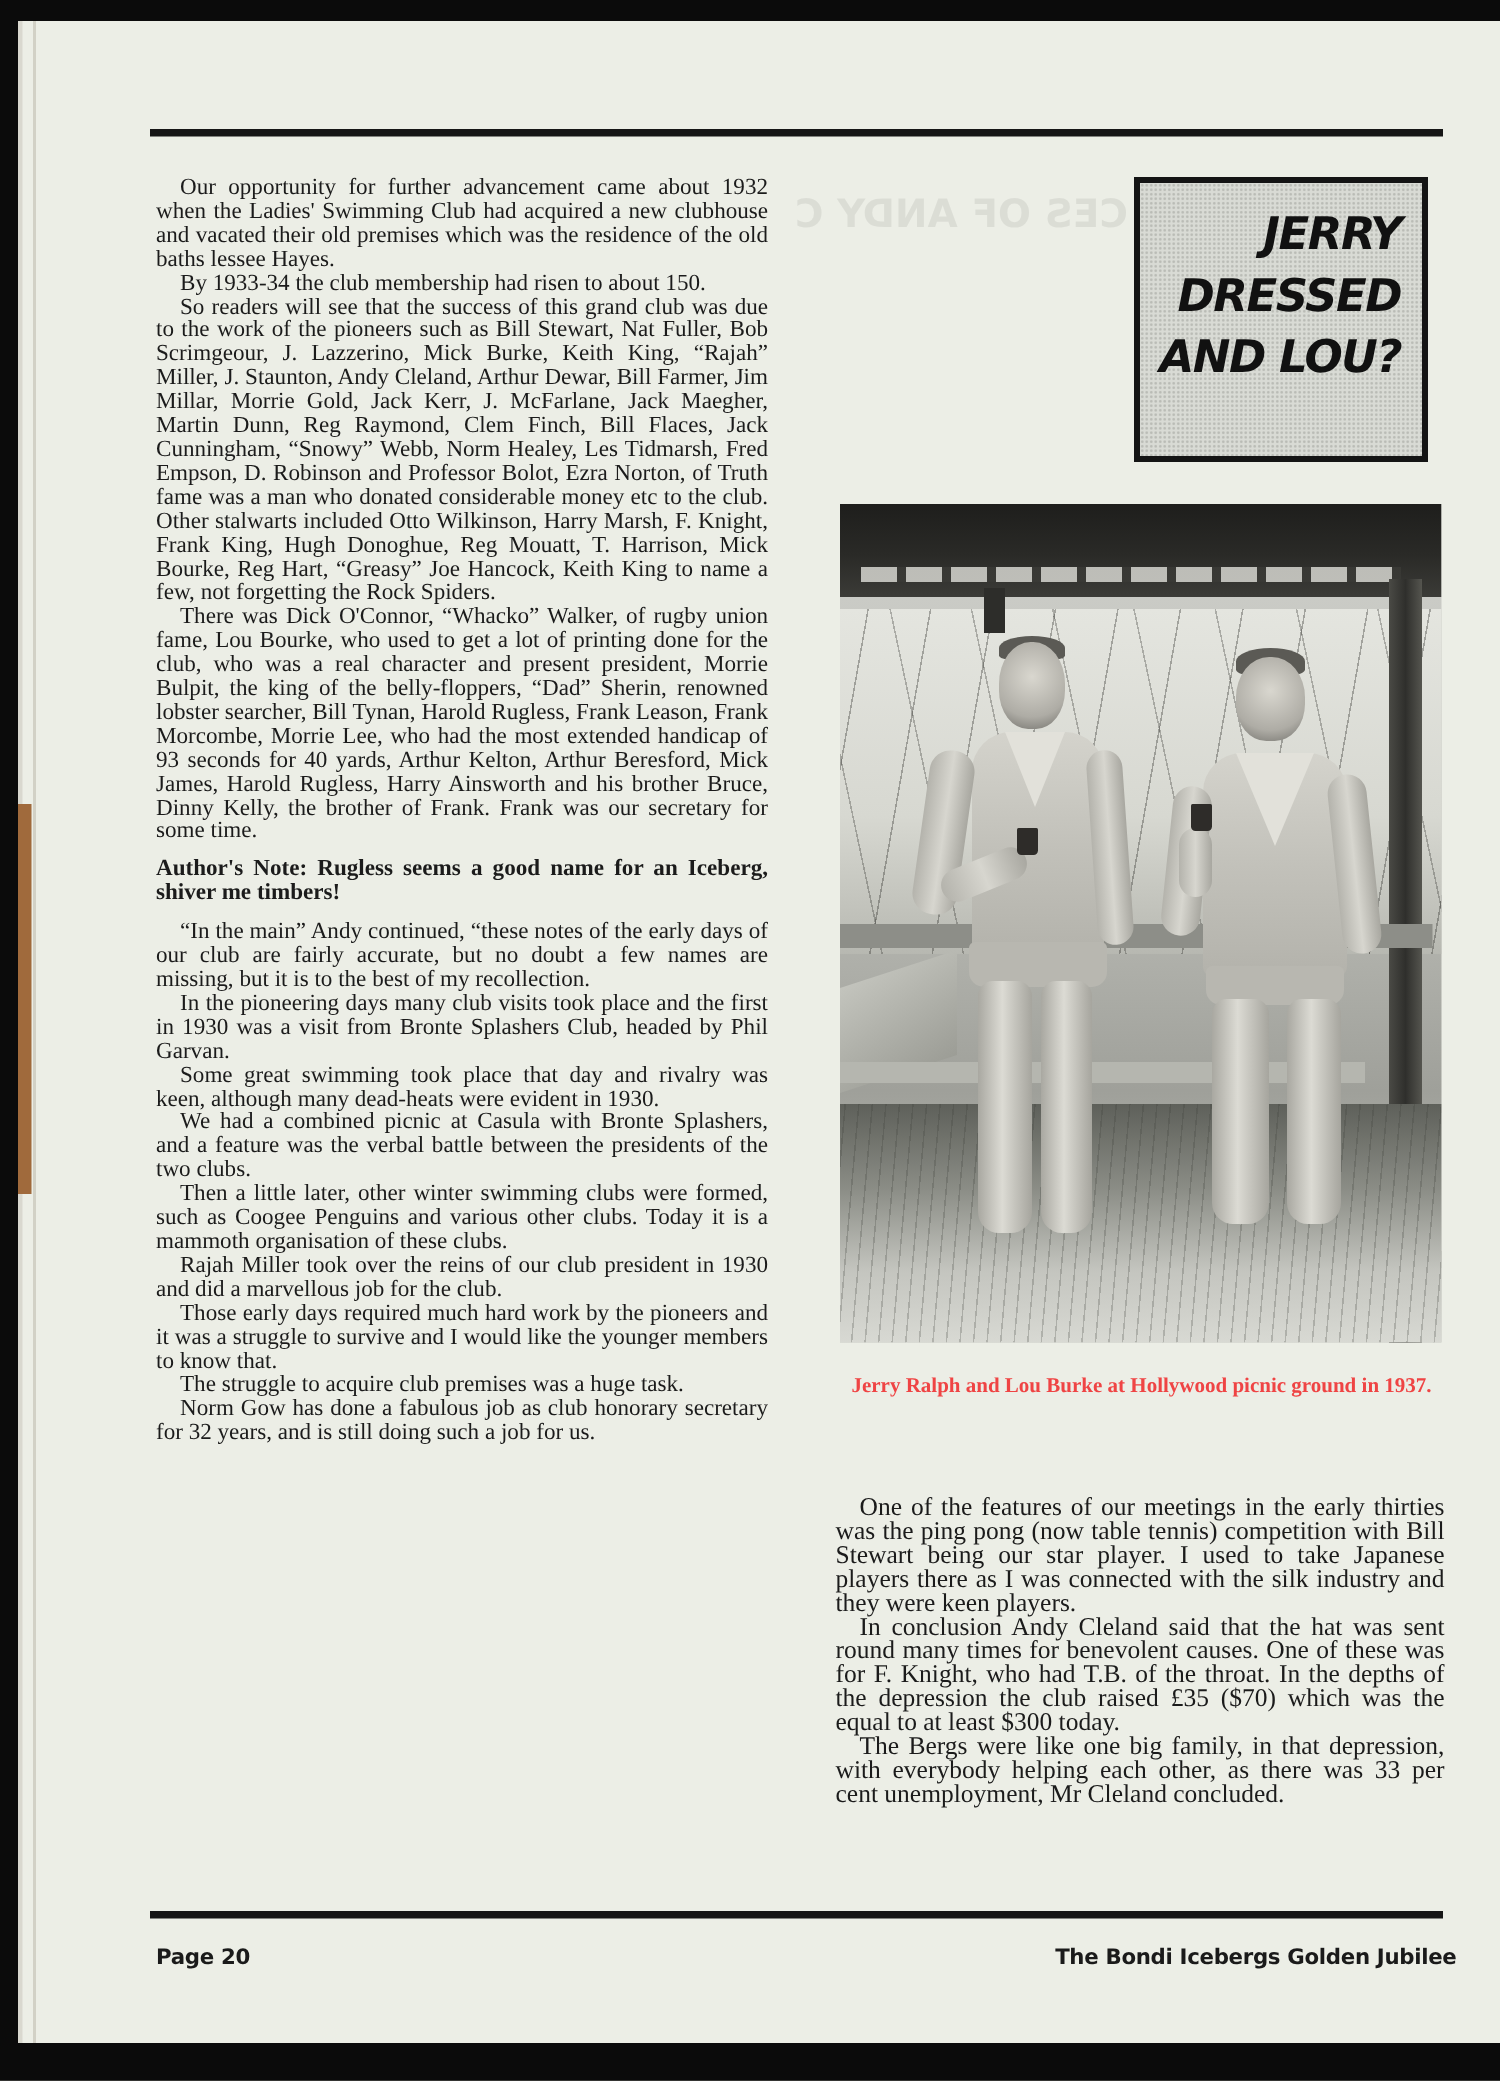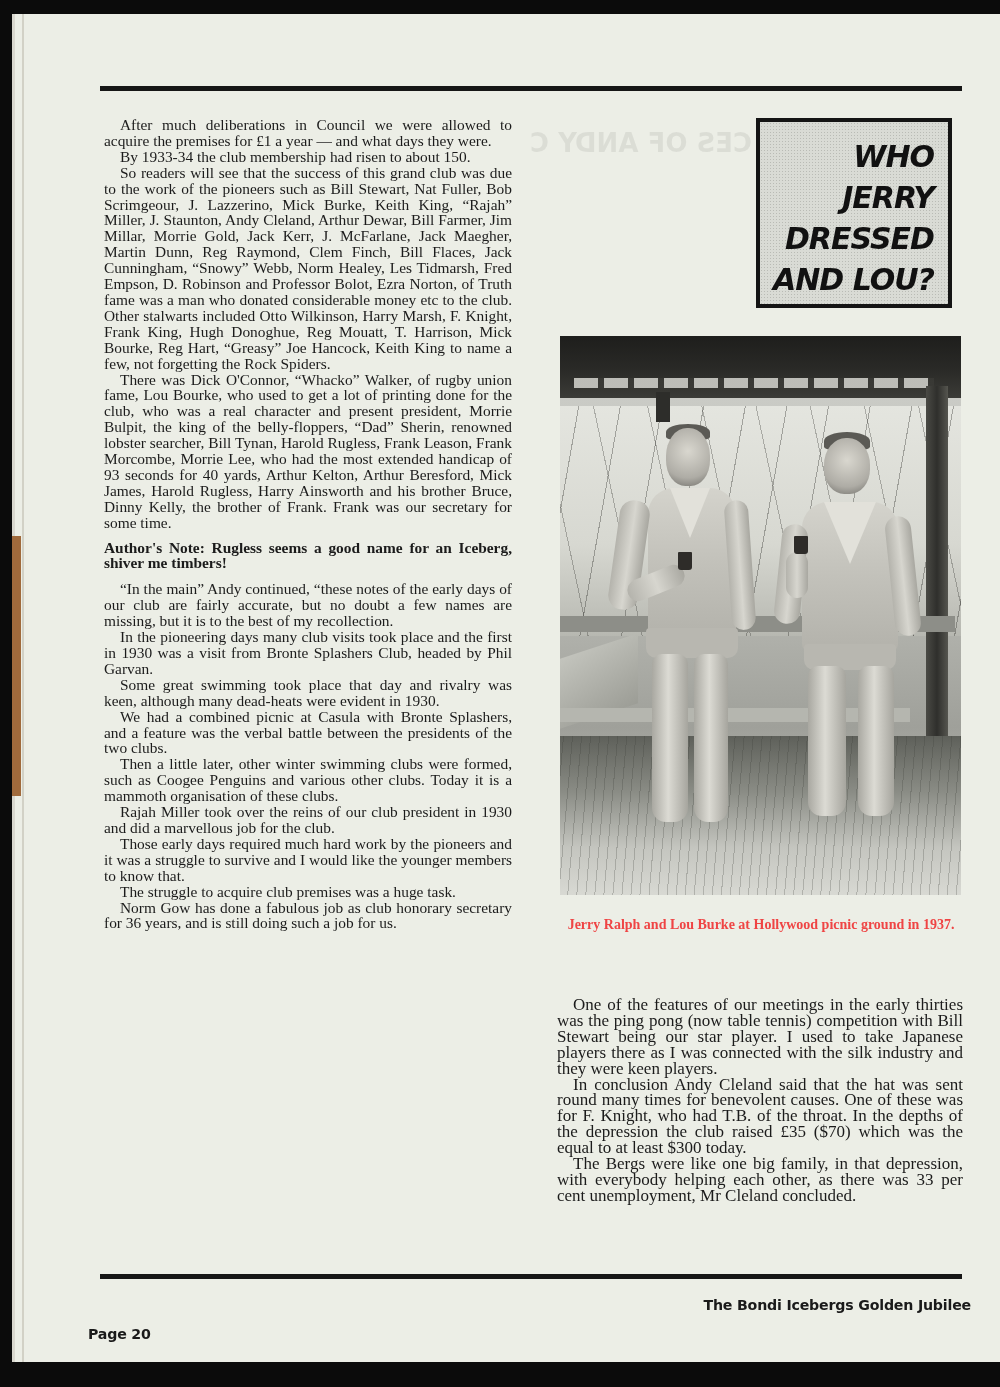--- a/index.html
+++ b/index.html
@@ -229,54 +229,53 @@
 
   .footer-left, .footer-right {
     position: absolute;
     top: 1297px;
     font-family: "DejaVu Sans", sans-serif;
     font-weight: bold;
     font-size: 14.2px;
     color: #1a1a1a;
     letter-spacing: -0.2px;
   }
-  .footer-left { left: 88px; margin-top: 29px; }
+  .footer-left { left: 104px; }
   .footer-right { right: 29px; }
 </style>
 </head>
 <body>
 
 <div class="scan">
   <div class="paper"></div>
   <div class="spine-line"></div>
   <div class="spine-tab"></div>
 
   <div class="rule top"></div>
 
   <div class="bleed">CES OF ANDY C</div>
 
   <div class="col-left">
-    <p>After much deliberations in Council we were allowed to acquire the premises for £1 a year — and what days they were.</p>
+    <p>Our opportunity for further advancement came about 1932 when the Ladies' Swimming Club had acquired a new clubhouse and vacated their old premises which was the residence of the old baths lessee Hayes.</p>
     <p>By 1933-34 the club membership had risen to about 150.</p>
     <p>So readers will see that the success of this grand club was due to the work of the pioneers such as Bill Stewart, Nat Fuller, Bob Scrimgeour, J. Lazzerino, Mick Burke, Keith King, “Rajah” Miller, J. Staunton, Andy Cleland, Arthur Dewar, Bill Farmer, Jim Millar, Morrie Gold, Jack Kerr, J. McFarlane, Jack Maegher, Martin Dunn, Reg Raymond, Clem Finch, Bill Flaces, Jack Cunningham, “Snowy” Webb, Norm Healey, Les Tidmarsh, Fred Empson, D. Robinson and Professor Bolot, Ezra Norton, of Truth fame was a man who donated considerable money etc to the club. Other stalwarts included Otto Wilkinson, Harry Marsh, F. Knight, Frank King, Hugh Donoghue, Reg Mouatt, T. Harrison, Mick Bourke, Reg Hart, “Greasy” Joe Hancock, Keith King to name a few, not forgetting the Rock Spiders.</p>
     <p>There was Dick O'Connor, “Whacko” Walker, of rugby union fame, Lou Bourke, who used to get a lot of printing done for the club, who was a real character and present president, Morrie Bulpit, the king of the belly-floppers, “Dad” Sherin, renowned lobster searcher, Bill Tynan, Harold Rugless, Frank Leason, Frank Morcombe, Morrie Lee, who had the most extended handicap of 93 seconds for 40 yards, Arthur Kelton, Arthur Beresford, Mick James, Harold Rugless, Harry Ainsworth and his brother Bruce, Dinny Kelly, the brother of Frank. Frank was our secretary for some time.</p>
     <p class="note">Author's Note: Rugless seems a good name for an Iceberg, shiver me timbers!</p>
     <p>“In the main” Andy continued, “these notes of the early days of our club are fairly accurate, but no doubt a few names are missing, but it is to the best of my recollection.</p>
     <p>In the pioneering days many club visits took place and the first in 1930 was a visit from Bronte Splashers Club, headed by Phil Garvan.</p>
     <p>Some great swimming took place that day and rivalry was keen, although many dead-heats were evident in 1930.</p>
     <p>We had a combined picnic at Casula with Bronte Splashers, and a feature was the verbal battle between the presidents of the two clubs.</p>
     <p>Then a little later, other winter swimming clubs were formed, such as Coogee Penguins and various other clubs. Today it is a mammoth organisation of these clubs.</p>
     <p>Rajah Miller took over the reins of our club president in 1930 and did a marvellous job for the club.</p>
     <p>Those early days required much hard work by the pioneers and it was a struggle to survive and I would like the younger members to know that.</p>
     <p>The struggle to acquire club premises was a huge task.</p>
-    <p>Norm Gow has done a fabulous job as club honorary secretary for 36 years, and is still doing such a job for us.</p>
+    <p>Norm Gow has done a fabulous job as club honorary secretary for 32 years, and is still doing such a job for us.</p>
   </div>
 
   <div class="headline-box">
-    <span class="hl-line">WHO</span>
     <span class="hl-line">JERRY</span>
     <span class="hl-line">DRESSED</span>
     <span class="hl-line">AND LOU?</span>
   </div>
 
   <div class="photo">
     <div class="trees"></div>
     <div class="roof"></div>
     <div class="roof-gap"></div>
     <div class="post-left"></div>

